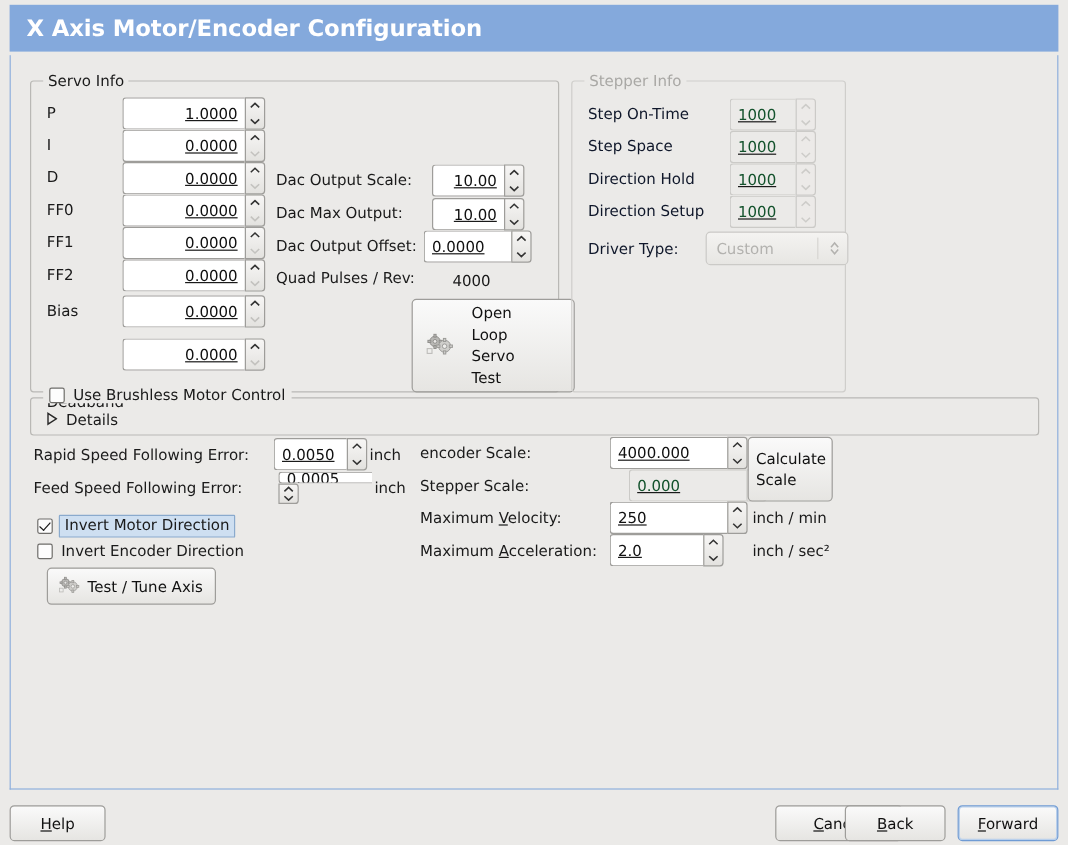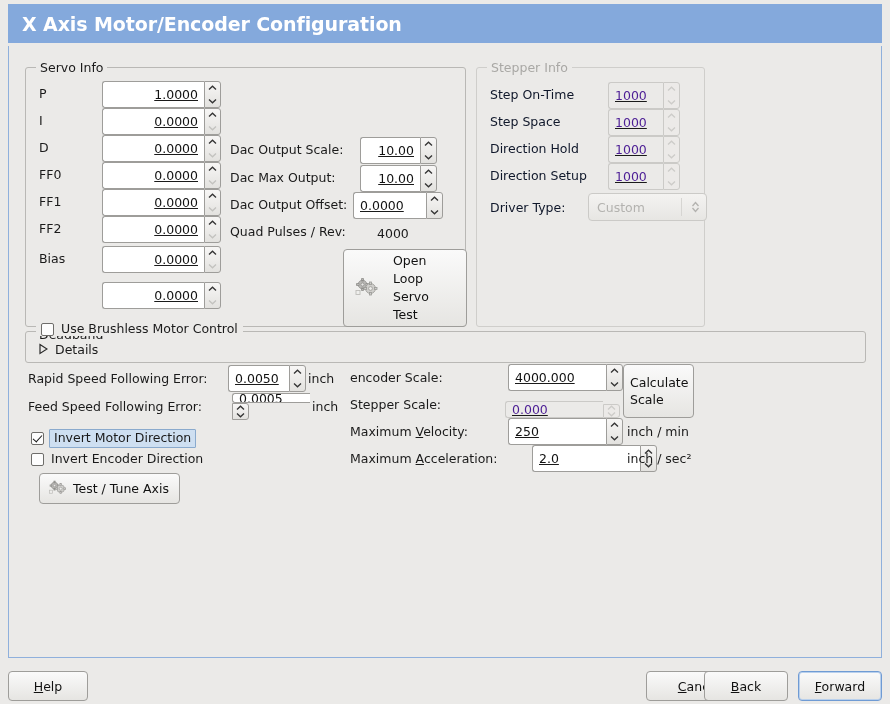--- a/index.html
+++ b/index.html
@@ -76,21 +76,21 @@
     font-size: 12.5px;
     color: #111;
     min-width: 0;
     overflow: hidden;
   }
   .spin .fld.right { justify-content: flex-end; }
   .spin .fld.left  { justify-content: flex-start; }
   .spin.disabled .fld {
     background: #ebeae8;
     border-color: #cbcac7;
-    color: #4c1d95;
+    color: #14532d;
   }
   .spin .btns {
     width: 17px; flex: 0 0 17px;
     border: 1px solid #9e9d9a;
     border-radius: 0 3px 3px 0;
     background: linear-gradient(#f7f6f5, #e3e2df);
     display: flex; flex-direction: column;
   }
   .spin.disabled .btns {
     border-color: #cbcac7;
@@ -379,21 +379,21 @@
             <svg width="9" height="6" viewBox="0 0 9 6">
               <polyline points="1,1.5 4.5,4.8 8,1.5" fill="none" stroke="#333" stroke-width="1.3"></polyline>
             </svg>
           </div>
       </div>
     </div>
 
     <span class="lbl" style="left:204px; top:158px;">Quad Pulses / Rev:</span>
     <span class="static-val" style="left:351px; top:158px;">4000</span>
 
-    <div class="btn" style="left:317px; top:181px; width:124px; height:78px; justify-content:flex-start; padding-left:10px;">
+    <div class="btn" style="left:317px; top:181px; width:136px; height:78px; justify-content:flex-start; padding-left:10px;">
       <span class="gear">
         <svg width="26" height="24" viewBox="0 0 26 24">
           <g fill="#b9b8b5" stroke="#8e8d8a" stroke-width="0.8">
             <circle cx="8.5" cy="9.5" r="4.3"></circle>
             <circle cx="8.5" cy="9.5" r="1.6" fill="#e9e8e6"></circle>
             <rect x="7.6" y="3.6" width="1.8" height="2.4"></rect>
             <rect x="7.6" y="13" width="1.8" height="2.4"></rect>
             <rect x="2.6" y="8.6" width="2.4" height="1.8"></rect>
             <rect x="12" y="8.6" width="2.4" height="1.8"></rect>
           </g>
@@ -593,21 +593,21 @@
         </div>
       <div class="ar">
           <svg width="9" height="6" viewBox="0 0 9 6">
             <polyline points="1,1.5 4.5,4.8 8,1.5" fill="none" stroke="#333" stroke-width="1.3"></polyline>
           </svg>
         </div>
     </div>
   </div>
 
   <span class="lbl" style="left:341px; top:353px;">Stepper Scale:</span>
-  <div class="spin disabled" style="left:496px; top:345px; width:115px;align-items:flex-end;">
+  <div class="spin disabled" style="left:515px; top:345px; width:115px;">
     <div class="fld left">0.000</div>
     <div class="btns">
       <div class="ar">
           <svg width="9" height="6" viewBox="0 0 9 6">
             <polyline points="1,4.5 4.5,1.2 8,4.5" fill="none" stroke="#333" stroke-width="1.3"></polyline>
           </svg>
         </div>
       <div class="ar">
           <svg width="9" height="6" viewBox="0 0 9 6">
             <polyline points="1,1.5 4.5,4.8 8,1.5" fill="none" stroke="#333" stroke-width="1.3"></polyline>
@@ -633,21 +633,21 @@
       <div class="ar">
           <svg width="9" height="6" viewBox="0 0 9 6">
             <polyline points="1,1.5 4.5,4.8 8,1.5" fill="none" stroke="#333" stroke-width="1.3"></polyline>
           </svg>
         </div>
     </div>
   </div>
   <span class="unit" style="left:618px; top:380px;">inch / min</span>
 
   <span class="lbl" style="left:341px; top:407px;">Maximum <span class="mn">A</span>cceleration:</span>
-  <div class="spin" style="left:499px; top:399px; width:125px;margin-left:24px;">
+  <div class="spin" style="left:499px; top:399px; width:95px;">
     <div class="fld left">2.0</div>
     <div class="btns">
       <div class="ar">
           <svg width="9" height="6" viewBox="0 0 9 6">
             <polyline points="1,4.5 4.5,1.2 8,4.5" fill="none" stroke="#333" stroke-width="1.3"></polyline>
           </svg>
         </div>
       <div class="ar">
           <svg width="9" height="6" viewBox="0 0 9 6">
             <polyline points="1,1.5 4.5,4.8 8,1.5" fill="none" stroke="#333" stroke-width="1.3"></polyline>

